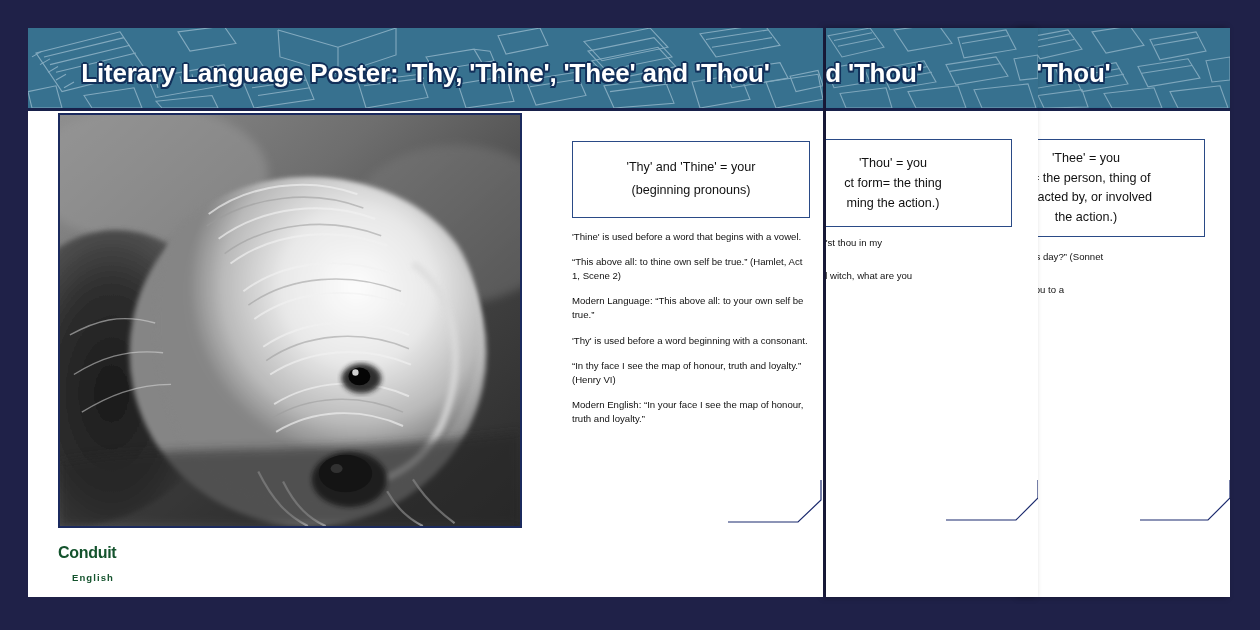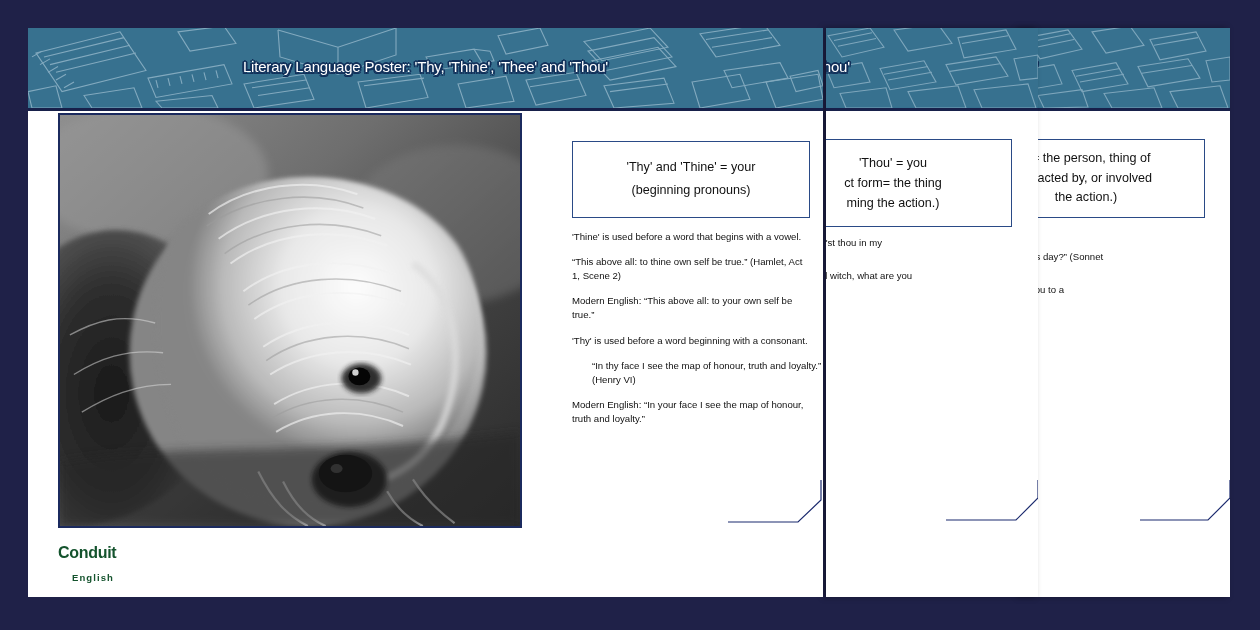--- a/index.html
+++ b/index.html
@@ -41,22 +41,22 @@
     left: 0; top: 0;
     width: 100%; height: 100%;
     opacity: 0.55;
   }
   .banner-title {
     position: absolute;
     left: 0; right: 0;
     top: 30px;
     text-align: center;
     color: #ffffff;
-    font-size: 15px;
-    font-weight: normal;
+    font-size: 26px;
+    font-weight: bold;
     letter-spacing: -0.2px;
     white-space: nowrap;
     text-shadow:
       -1.5px -1.5px 0 #12305a, 1.5px -1.5px 0 #12305a,
       -1.5px  1.5px 0 #12305a, 1.5px  1.5px 0 #12305a,
        0   -1.8px 0 #12305a,  0 1.8px 0 #12305a,
       -1.8px 0 0 #12305a, 1.8px 0 0 #12305a;
   }
 
   
@@ -158,20 +158,21 @@
           <path d="M84 68 L134 62 L142 83 L92 83 Z"></path>
           <path d="M150 66 L200 60 L208 83 L158 83 Z"></path>
         </g>
       </svg>
       <div class="banner-title" style="text-align:left; left:-64px; width:300px;">e' and 'Thou'</div>
     </div>
 
     <div class="page-body">
       <div class="clip-shift" style="left:-63px; top:0; width:268px;">
         <div class="definition-box" style="position:absolute; left:10px; top:28px; width:238px; padding:9px 8px; line-height:1.55;">
+          <div class="line">'Thee' = you</div>
           <div class="line">n = the person, thing of</div>
           <div class="line">mpacted by, or involved</div>
           <div class="line"> the action.)</div>
         </div>
         <div class="body-para" style="position:absolute; left:10px; top:127px; width:240px; white-space:nowrap;">ee to a summer's day?” (Sonnet</div>
         <div class="body-para" style="position:absolute; left:10px; top:160px; width:240px; white-space:nowrap;">hall I compare you to a</div>
       </div>
 
       <div class="fold" style="left:120px; top:369px; width:92px; height:42px;">
         <svg width="92" height="42" viewBox="0 0 92 42">
@@ -370,23 +371,23 @@
 
       <div class="text-col" style="left:544px; top:0; width:250px; position:absolute;">
 
         <div class="definition-box" style="margin-top:30px; width:238px;">
           <div class="line">'Thy' and 'Thine' = your</div>
           <div class="line">(beginning pronouns)</div>
         </div>
 
         <div class="body-para" style="width:238px;">'Thine' is used before a word that begins with a vowel.</div>
         <div class="body-para" style="width:238px;">“This above all: to thine own self be true.” (Hamlet, Act 1, Scene 2)</div>
-        <div class="body-para" style="width:238px;">Modern English: “This above all: to your own self be true.”</div>
+        <div class="body-para" style="width:238px;">Modern Language: “This above all: to your own self be true.”</div>
         <div class="body-para" style="width:238px;">'Thy' is used before a word beginning with a consonant.</div>
-        <div class="body-para" style="width:238px;margin-left:20px;">“In thy face I see the map of honour, truth and loyalty.” (Henry VI)</div>
+        <div class="body-para" style="width:238px;">“In thy face I see the map of honour, truth and loyalty.” (Henry VI)</div>
         <div class="body-para" style="width:238px;">Modern English: “In your face I see the map of honour, truth and loyalty.”</div>
       </div>
 
       <div class="fold" style="left:700px; top:369px; width:95px; height:44px;">
         <svg width="95" height="44" viewBox="0 0 95 44">
           <path d="M93 0 L93 20 L70 42 L0 42" fill="none" stroke="#1b2a6e" stroke-width="1.2"></path>
         </svg>
       </div>
 
       <div class="logo" style="left:30px; top:434px;">

